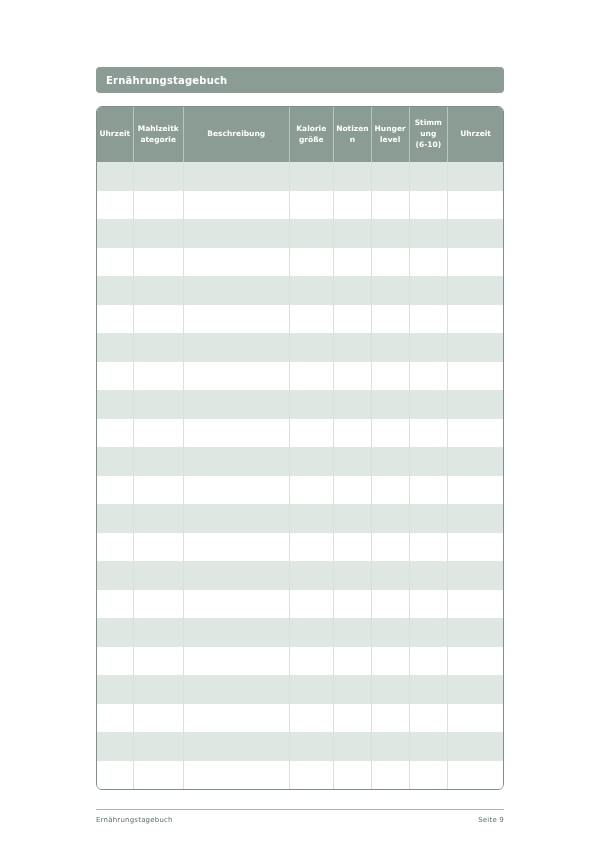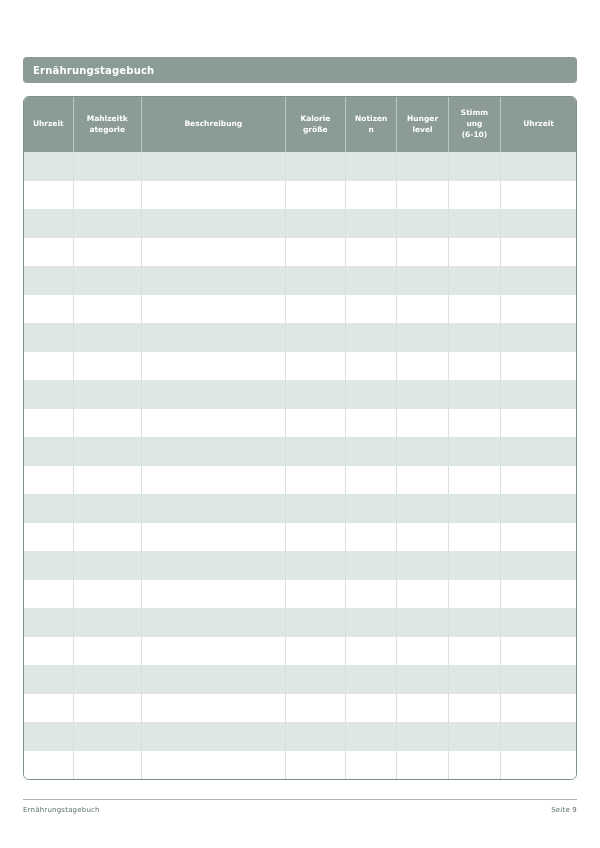--- a/index.html
+++ b/index.html
@@ -11,21 +11,21 @@
     --footer-rule:#aab5b0;
     --footer-text:#5f7068;
   }
   *{box-sizing:border-box;margin:0;padding:0;}
   html,body{background:#ffffff;}
   body{font-family:"DejaVu Sans","Liberation Sans",sans-serif;}
   .page{
     width:600px;height:848px;background:#ffffff;position:relative;
     overflow:hidden;margin:0;
   }
-  .content{width:554px;margin:0 auto;padding-top:57px;}
+  .content{width:408px;margin:10px auto;padding-top:57px;}
   .title-bar{
     height:26px;background:var(--header-bg);border-radius:4px;
     display:flex;align-items:center;padding-left:10px;
   }
   .title-bar span{
     color:#ffffff;font-size:10px;font-weight:bold;letter-spacing:.2px;
   }
   .table-wrap{
     margin-top:13px;border:1px solid var(--table-border);
     border-radius:6px;overflow:hidden;background:#ffffff;

